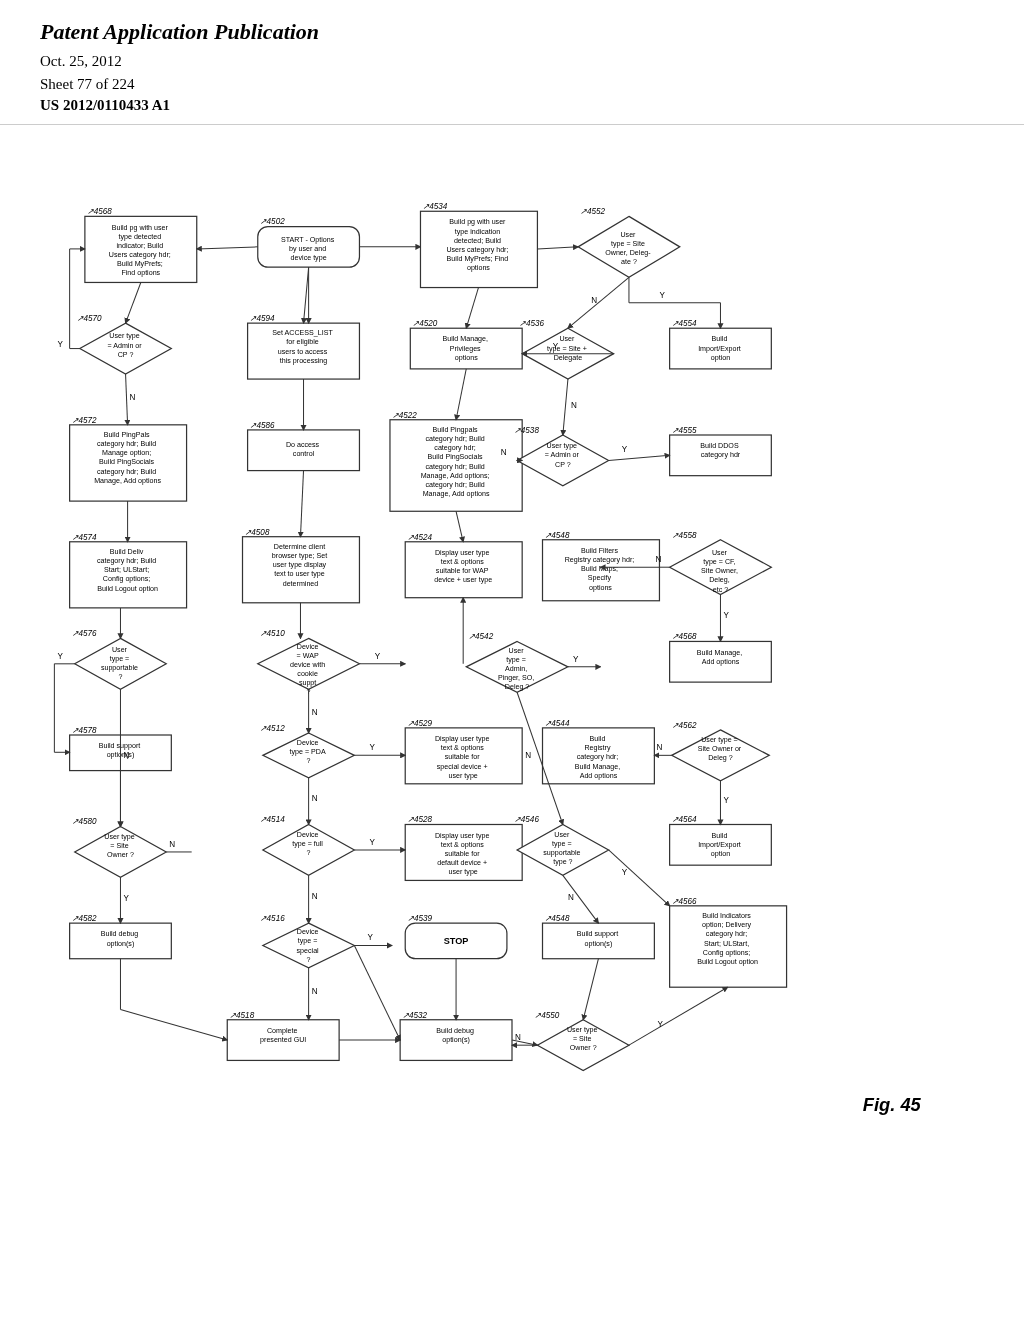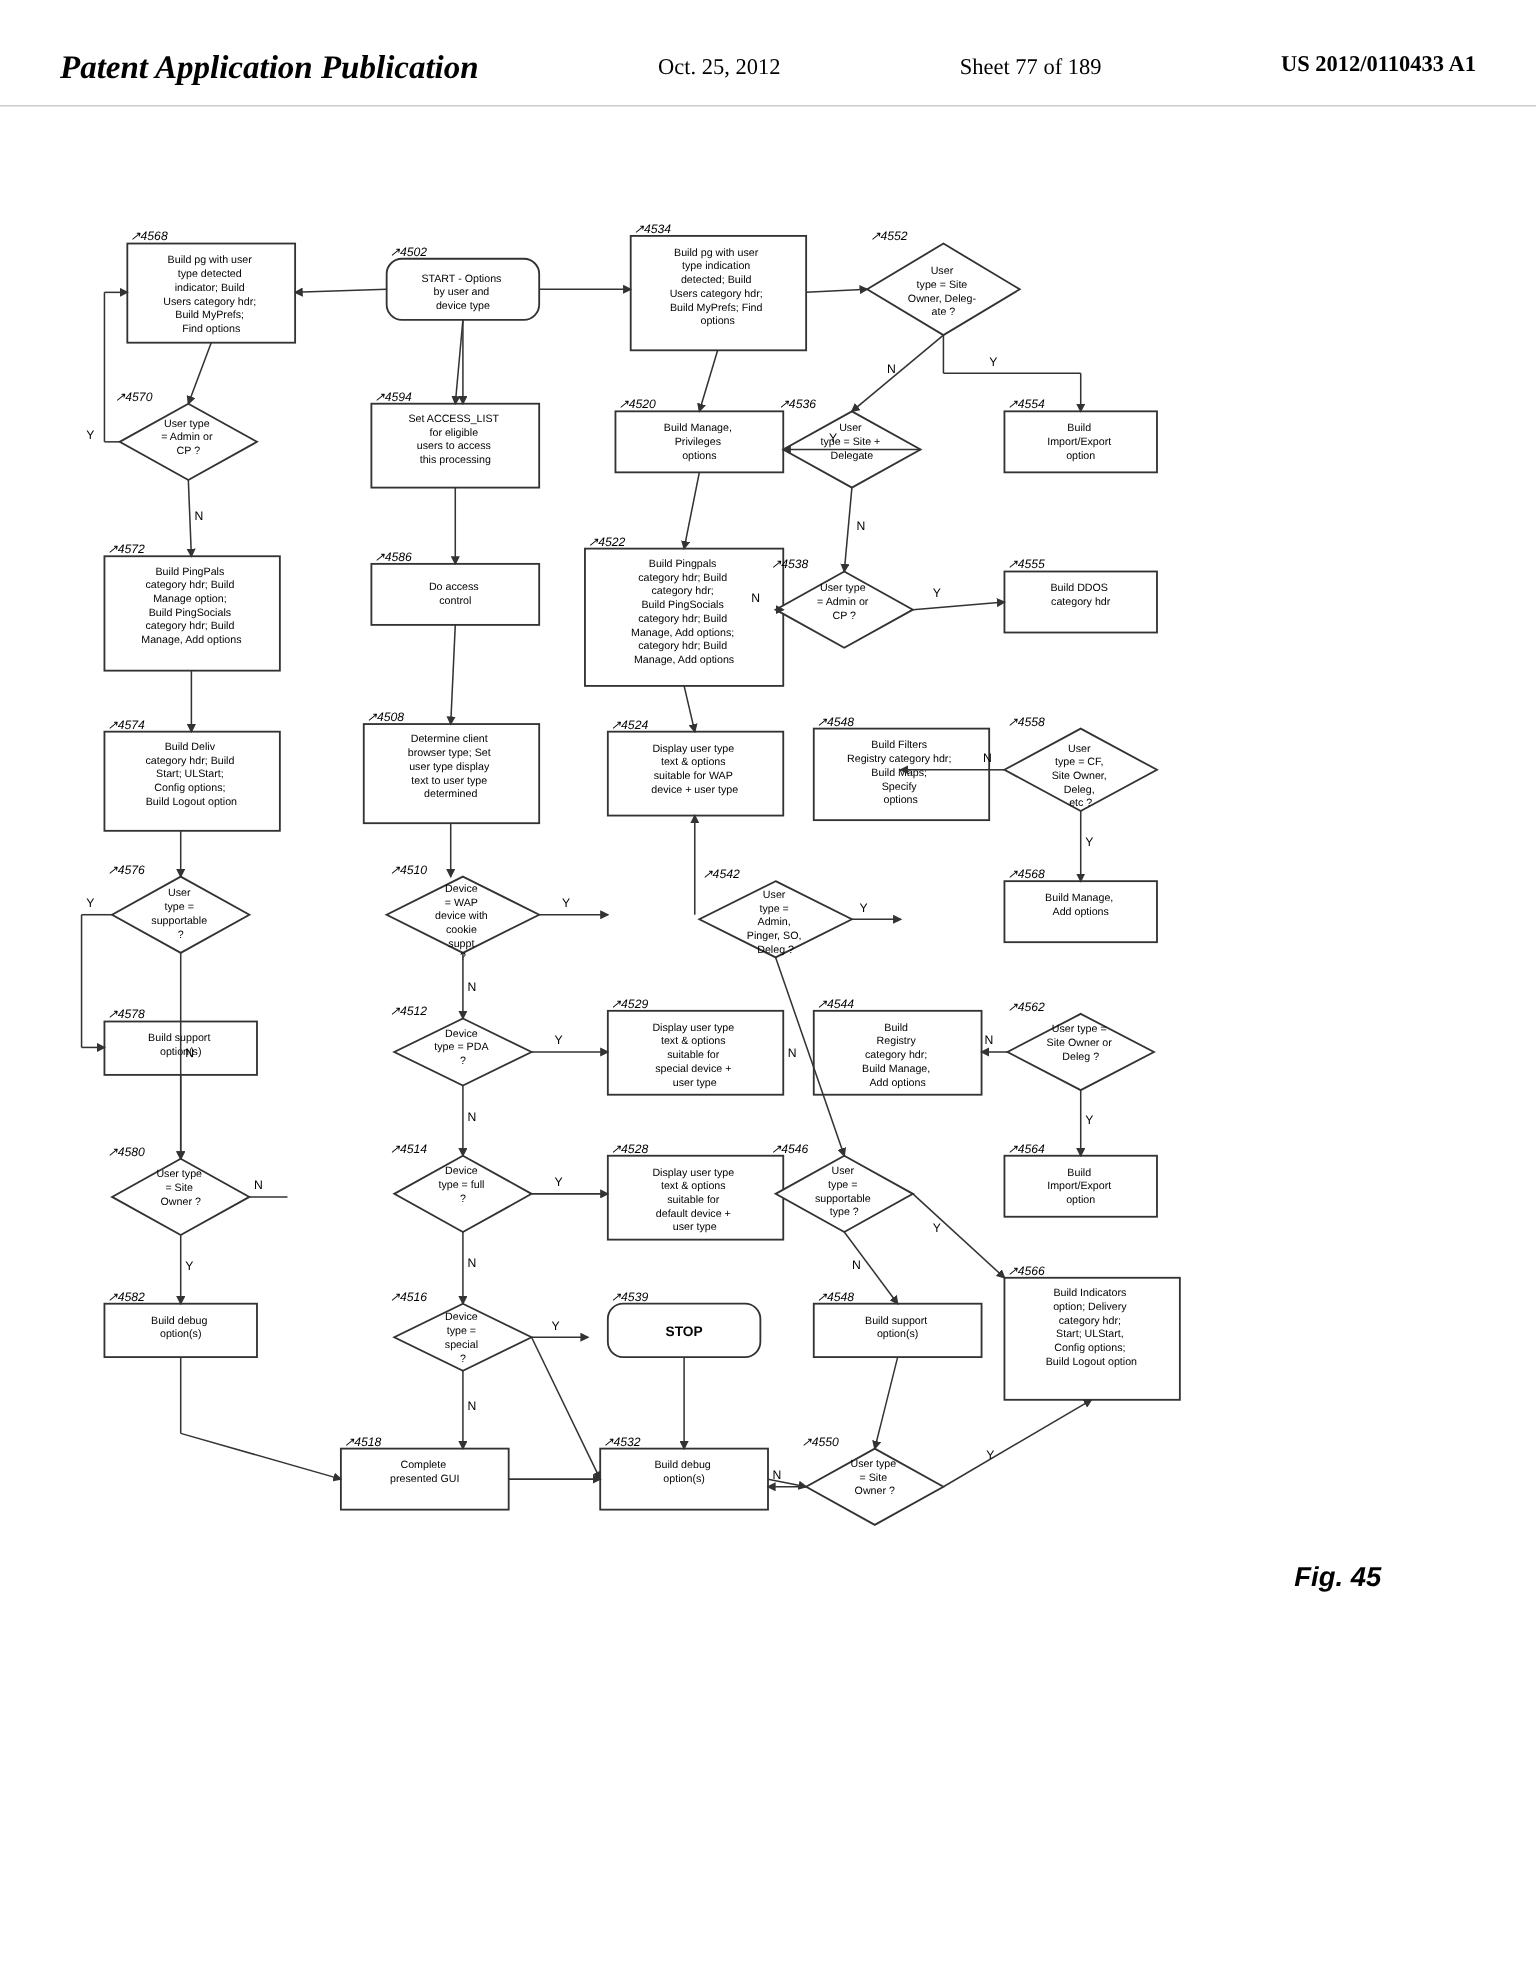--- a/index.html
+++ b/index.html
@@ -10,22 +10,23 @@
       min-height: 1320px;
       position: relative;
       overflow-x: hidden;
     }
 
     
     .header {
       display: flex;
       justify-content: space-between;
       align-items: flex-start;
-      padding: 31px 40px 10px 40px;
+      padding: 18px 40px 10px 40px;
       border-bottom: 1px solid #ccc;
+      flex-direction: column;
     }
     .header-left {
       font-size: 22px;
       font-weight: bold;
       font-style: italic;
       line-height: 1.3;
     }
     .header-center {
       font-size: 15px;
       padding-top: 6px;
@@ -52,21 +53,21 @@
       width: 100%;
       height: 100%;
     }
   </style>
 </head>
 <body>
 
 <div class="header">
   <div class="header-left">Patent Application Publication</div>
   <div class="header-center">Oct. 25, 2012</div>
-  <div class="header-center">Sheet 77 of 189</div>
+  <div class="header-center">Sheet 77 of 224</div>
   <div class="header-right">US 2012/0110433 A1</div>
 </div>
 
 <div class="diagram-area">
   <svg viewBox="0 0 950 1180" xmlns="http://www.w3.org/2000/svg" font-family="Arial, sans-serif" font-size="7.5">
 
     <defs>
       <marker id="arrow" markerWidth="6" markerHeight="6" refX="5" refY="3" orient="auto">
         <path d="M0,0 L0,6 L6,3 z" fill="#333"></path>
       </marker>

